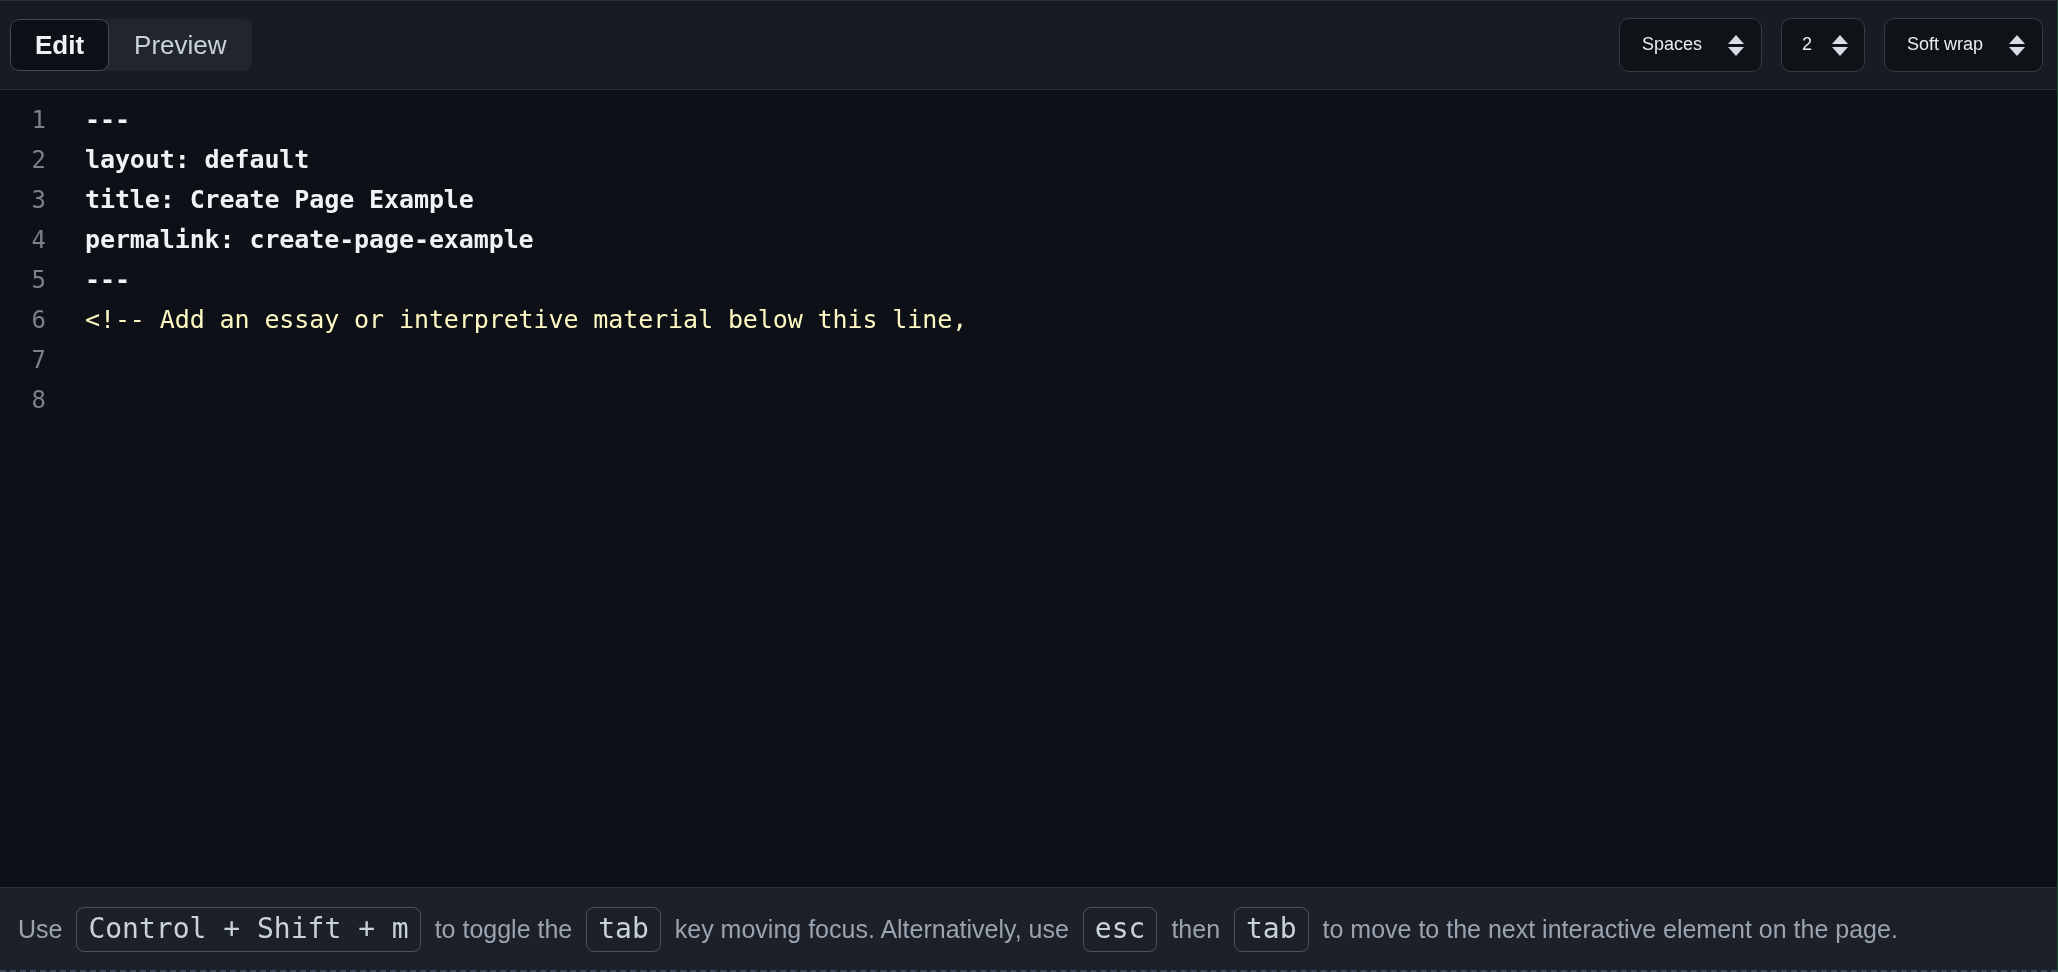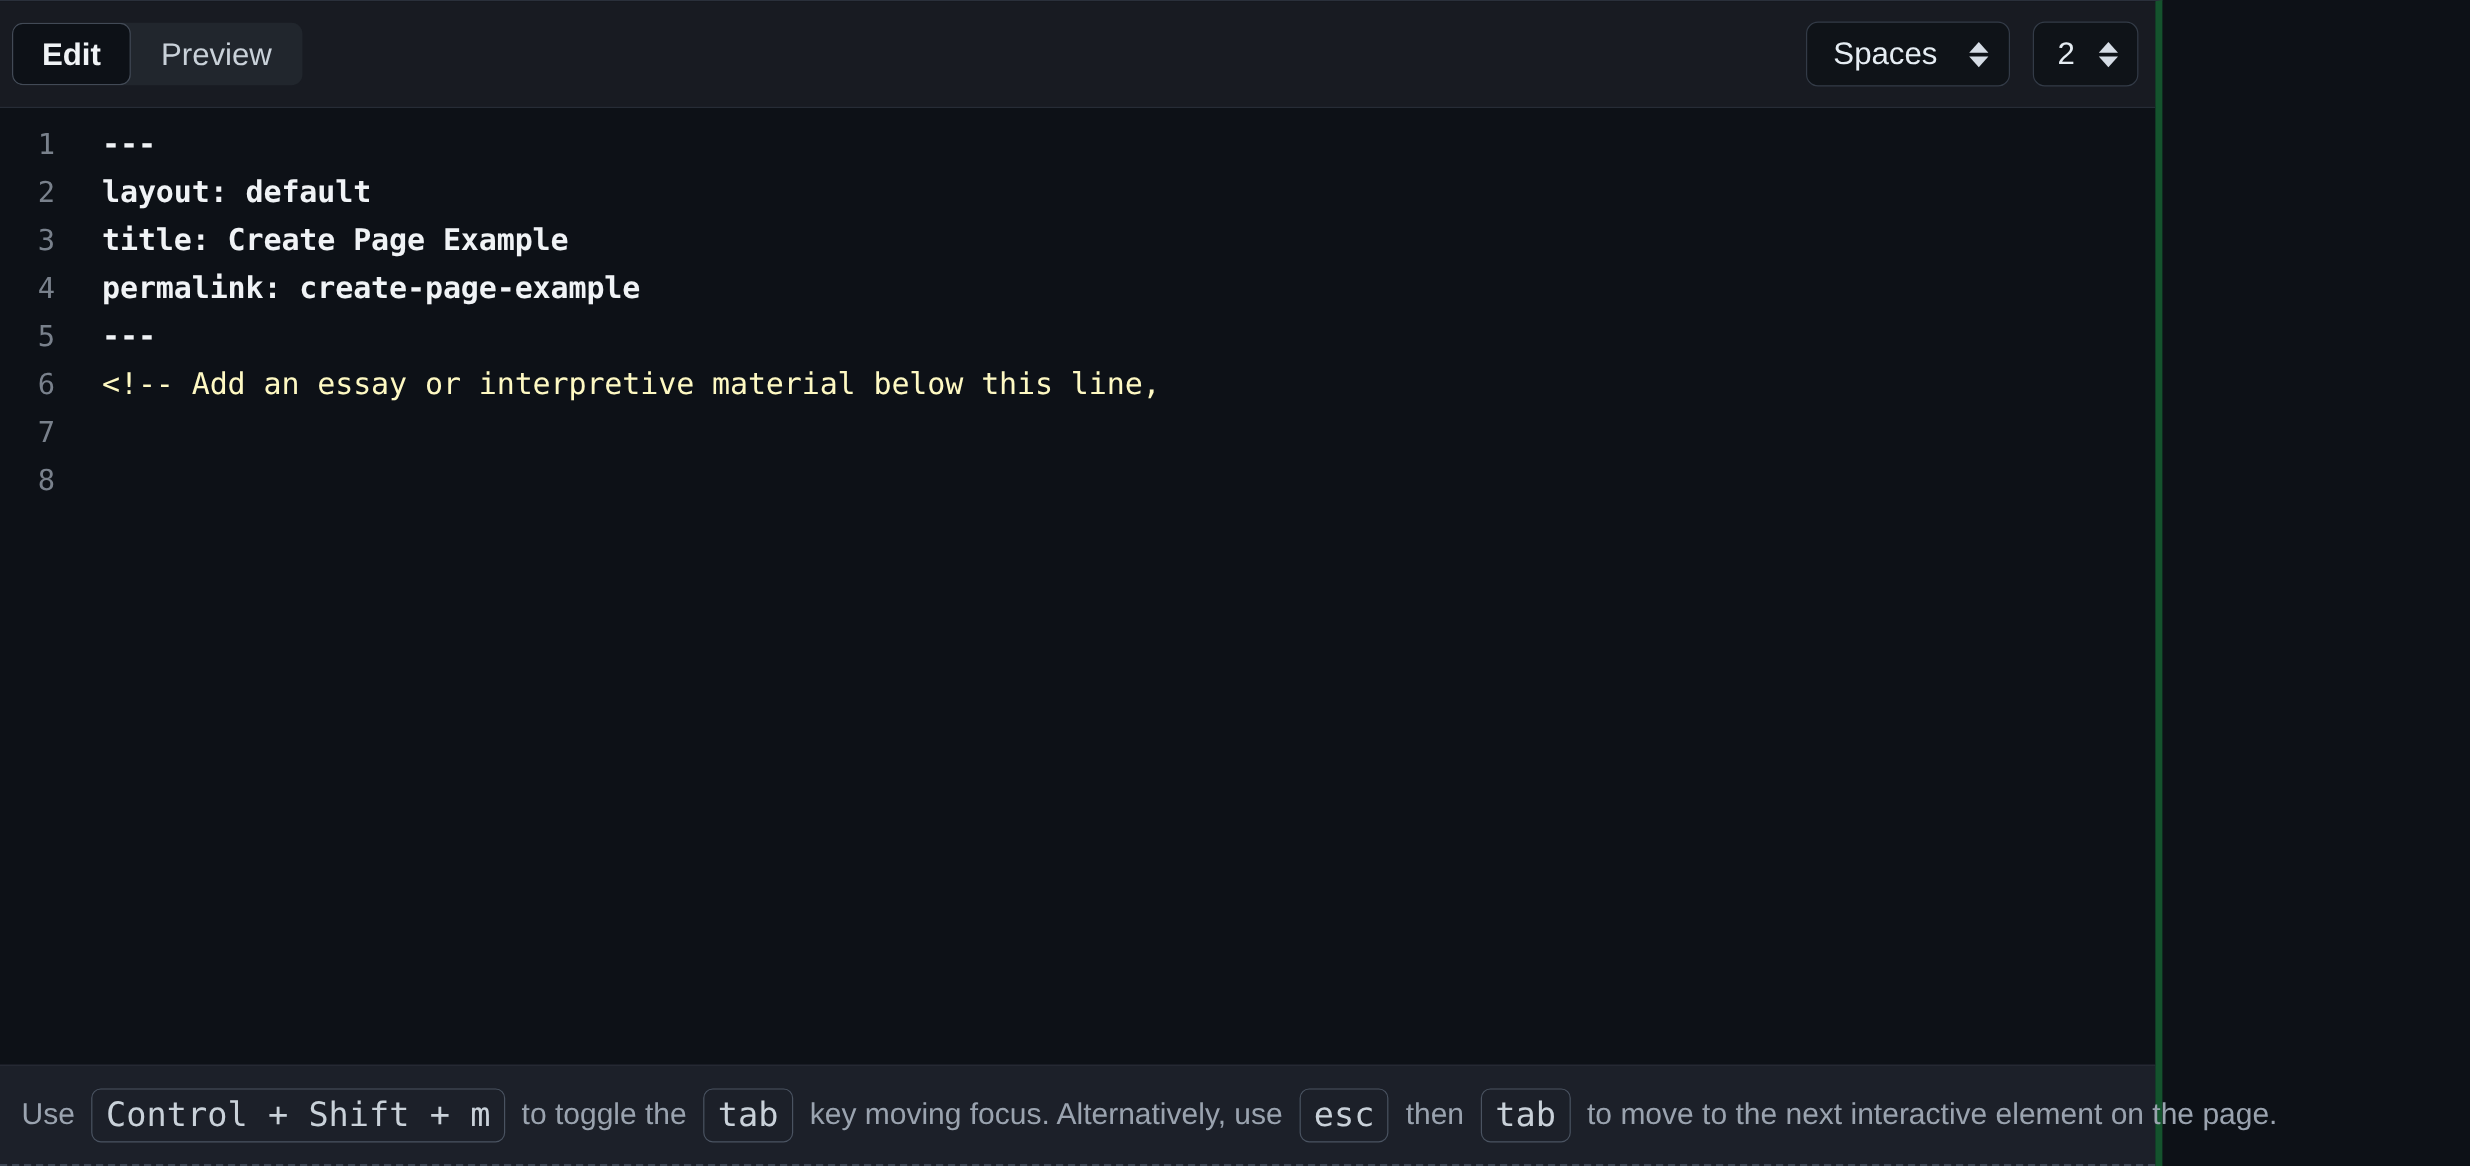--- a/index.html
+++ b/index.html
@@ -11,29 +11,29 @@
   body {
     width: 2058px;
     height: 972px;
     overflow: hidden;
     font-family: "Liberation Sans", sans-serif;
     -webkit-font-smoothing: antialiased;
   }
 
   .editor-shell {
     position: relative;
-    width: 1802px;
+    width: 2058px;
     height: 972px;
     box-sizing: border-box;
     display: flex;
     flex-direction: column;
     background: #0d1117;
     border: 1px solid #2a303b;
     border-left: none;
-    border-right: 6px solid #14532d;
+    border-right: 1px solid #14532d;
     border-bottom: none;
   }
 
   
   .toolbar {
     flex: 0 0 auto;
     height: 89px;
     box-sizing: border-box;
     background: #181b22;
     border-bottom: 1px solid #262c36;
@@ -84,21 +84,21 @@
   .select-btn {
     position: relative;
     display: inline-flex;
     align-items: center;
     height: 54px;
     box-sizing: border-box;
     background: #0f1318;
     border: 1px solid #333b47;
     border-radius: 10px;
     color: #e6edf3;
-    font-size: 26px;
+    font-size: 18px;
     font-family: "Liberation Sans", sans-serif;
     padding: 0 17px 0 22px;
     cursor: pointer;
     white-space: nowrap;
     gap: 26px;
   }
   .select-btn .sel-label {
     line-height: 1;
     position: relative;
     top: -1px;
@@ -231,20 +231,27 @@
       </div>
 
       <div class="select-btn narrow">
         <span class="sel-label">2</span>
         <span class="updown-icon">
           <i class="up"></i>
             <i class="down"></i>
         </span>
       </div>
 
+      <div class="select-btn">
+        <span class="sel-label">Soft wrap</span>
+        <span class="updown-icon">
+          <i class="up"></i>
+            <i class="down"></i>
+        </span>
+      </div>
 
     </div>
   </div>
 
   <div class="code-area">
     <div class="gutter">
         <div class="ln">1</div>
         <div class="ln">2</div>
         <div class="ln">3</div>
         <div class="ln">4</div>

